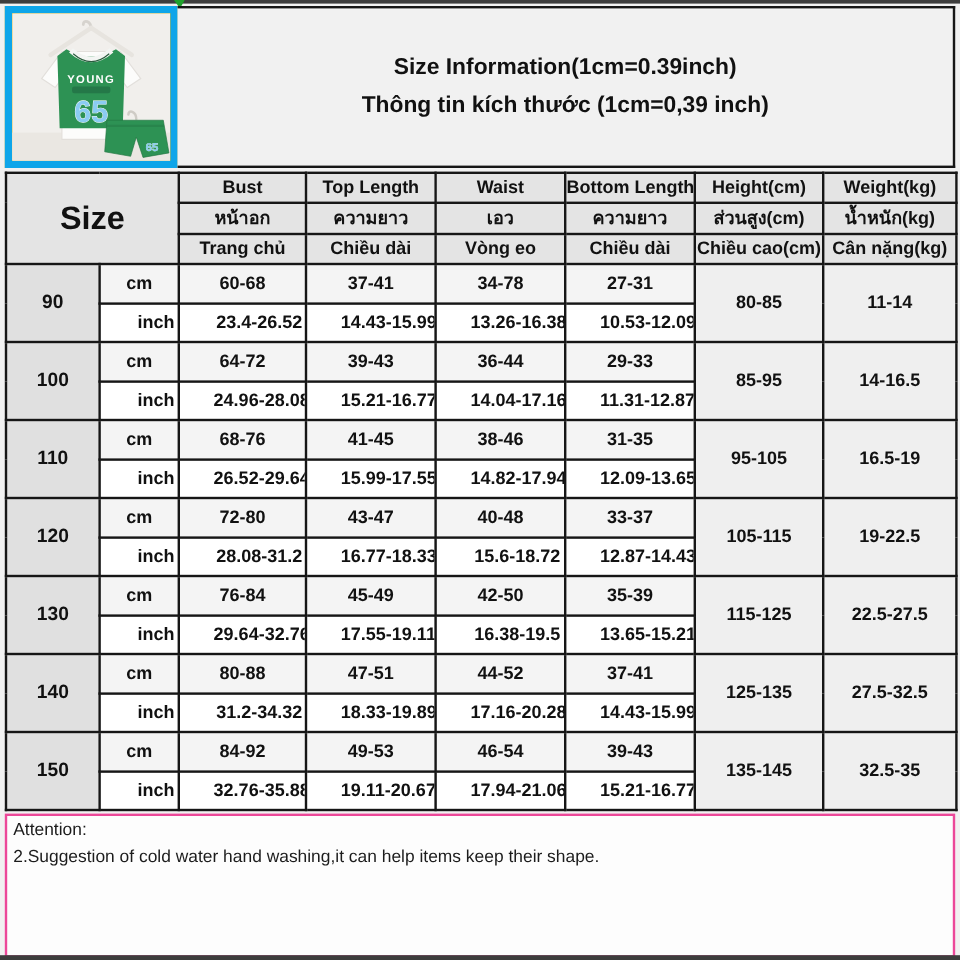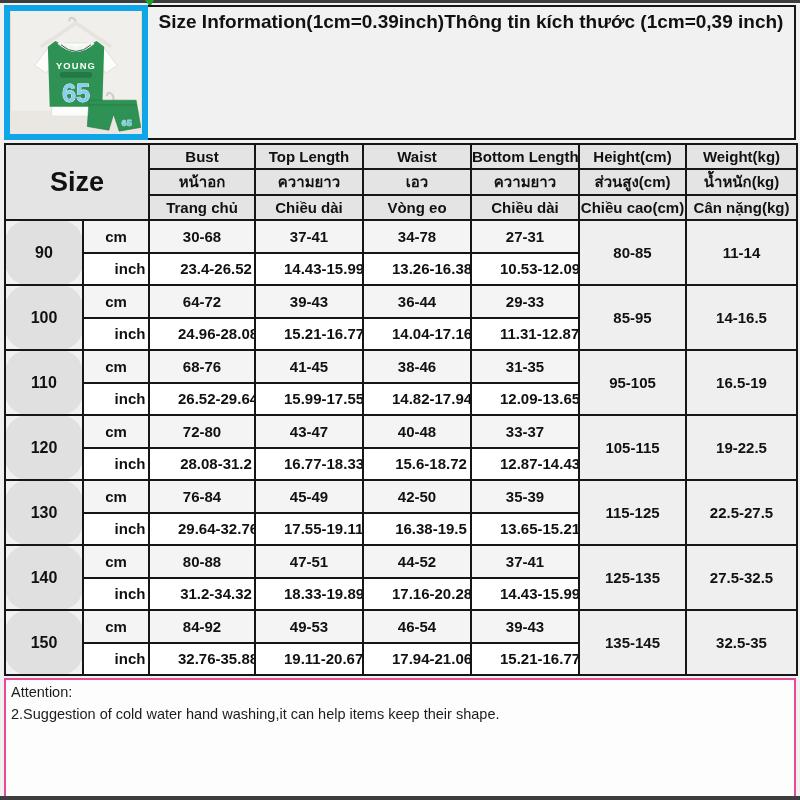--- a/index.html
+++ b/index.html
@@ -7,32 +7,32 @@
         font-family:"Liberation Sans","DejaVu Sans",sans-serif;color:#111;}
   .strip-top{position:absolute;top:0;left:0;width:800px;height:3px;background:#3d3d3d;}
   .strip-bottom{position:absolute;bottom:0;left:0;width:800px;height:4px;background:#3d3d3d;}
   .green-mark{position:absolute;top:0;left:145px;width:9px;height:7px;background:#1fa02b;
         clip-path:polygon(0 0,100% 0,55% 100%);}
   .content{position:absolute;top:5px;left:4px;width:792px;}
   .top-section{display:flex;height:135px;}
   .product-cell{width:144px;height:135px;border:6px solid #0ea5e9;box-sizing:border-box;background:#eab308;}
   .product-cell svg{display:block;width:100%;height:100%;}
   .title-cell{flex:1;border:2px solid #161616;border-left:none;box-sizing:border-box;
-        display:flex;justify-content:center;text-align:center;background:#f1f1f1;}
+        display:flex;flex-direction:column;justify-content:center;text-align:center;background:#f1f1f1;}
   .title-line1,.title-line3{font-size:19px;font-weight:bold;line-height:1.6;}
   .title-line2{font-size:18px;font-weight:bold;line-height:1.6;}
   .spacer{height:3px;}
   table.size-table{width:792px;border-collapse:collapse;table-layout:fixed;}
   table.size-table th,table.size-table td{border:2px solid #161616;text-align:center;vertical-align:middle;
         padding:0;overflow:hidden;white-space:nowrap;}
   thead tr{height:25px;}
   tbody tr{height:32.5px;}
   th{background:#e4e4e4;font-size:15px;font-weight:bold;}
   th.size-head{font-size:27px;font-weight:bold;background:#e4e4e4;}
-  td.cell-size{background:#e0e0e0;font-size:16px;font-weight:bold;border-radius:23px;}
+  td.cell-size{background:#e0e0e0;font-size:16px;font-weight:bold;}
   td.cell-unit{font-size:15px;font-weight:bold;}
   td.cell-val{font-size:15px;font-weight:600;}
   td.cell-span{background:#efefef;font-size:15px;font-weight:600;}
   tr.row-cm td.cell-unit,tr.row-cm td.cell-val{background:#f4f4f4;}
   tr.row-inch td.cell-unit,tr.row-inch td.cell-val{background:#ffffff;padding-left:28px;}
   .attention{margin-top:2px;border:2px solid #ec4899;box-sizing:border-box;height:120px;
         background:#fdfdfd;padding:2px 5px;font-size:14.5px;line-height:1.5;color:#1c1c1c;}
   .attention div{white-space:normal;}
 </style>
 </head>
@@ -117,21 +117,21 @@
           <th>Vòng eo</th>
           <th>Chiều dài</th>
           <th>Chiều cao(cm)</th>
           <th>Cân nặng(kg)</th>
         </tr>
       </thead>
       <tbody>
           <tr class="row-cm">
             <td class="cell-size" rowspan="2">90</td>
             <td class="cell-unit">cm</td>
-            <td class="cell-val">30-68</td>
+            <td class="cell-val">60-68</td>
             <td class="cell-val">37-41</td>
             <td class="cell-val">34-78</td>
             <td class="cell-val">27-31</td>
             <td class="cell-span" rowspan="2">80-85</td>
             <td class="cell-span" rowspan="2">11-14</td>
           </tr>
           <tr class="row-inch">
             <td class="cell-unit">inch</td>
             <td class="cell-val">23.4-26.52</td>
             <td class="cell-val">14.43-15.99</td>

